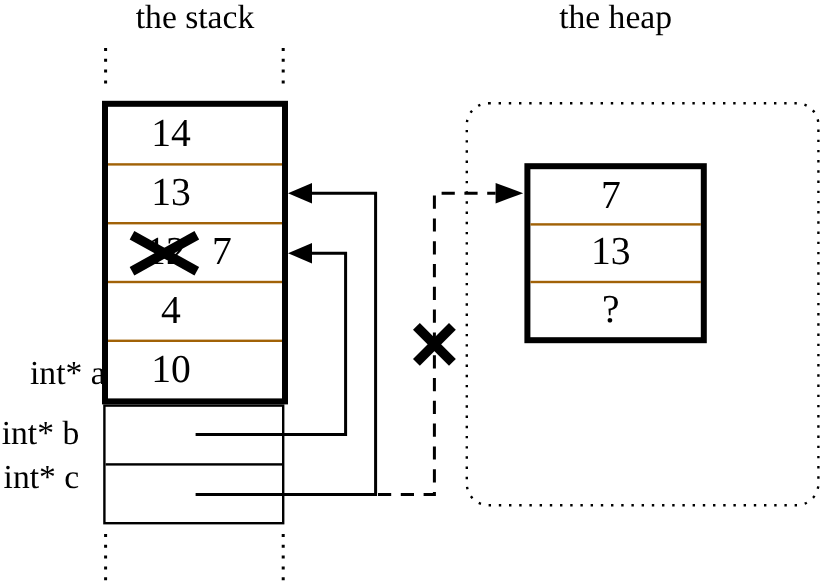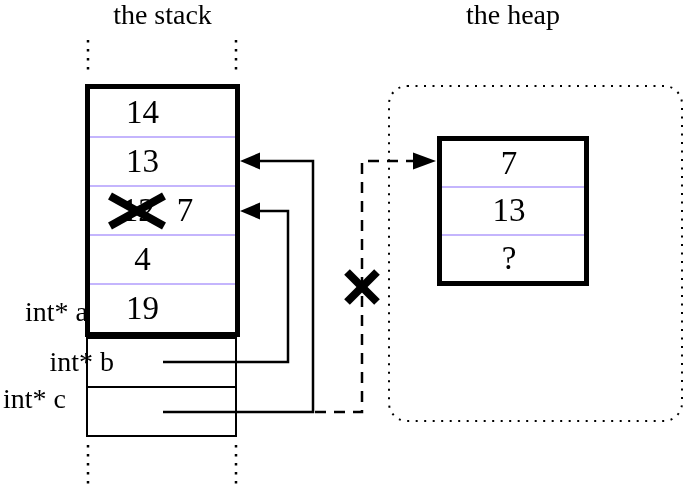--- a/index.html
+++ b/index.html
@@ -7,33 +7,33 @@
     position:relative;width:692px;height:489px;background:#ffffff;
     font-family:"Liberation Serif","DejaVu Serif",serif;color:#000;
     overflow:hidden;
   }
   .title{position:absolute;top:0;height:30px;line-height:30px;text-align:center;font-size:28px;}
   #title-stack{left:85px;width:155px;}
   #title-heap{left:437px;width:152px;}
 
   .var-label{position:absolute;left:0;width:66px;text-align:right;font-size:28px;height:30px;line-height:30px;white-space:pre;}
   #label-a{top:297px;padding-left:22px;}
-  #label-b{top:347px;padding-left:48px;}
+  #label-b{top:347px;}
   #label-c{top:384px;}
 
   .stack-box{
     position:absolute;left:85px;top:84px;width:155px;height:253px;
     border:5px solid #000;box-sizing:border-box;
     display:flex;flex-direction:column;
   }
   .cell{
     flex:1;display:flex;align-items:center;justify-content:center;
     font-size:33px;
   }
-  .cell + .cell{border-top:2px solid #c4b5fd;}
+  .cell + .cell{border-top:2px solid #a16207;}
   .stack-box .cell{padding-right:40px;}
   .stack-box .cell.cell-crossed{padding-right:10px;gap:22px;}
 
   .sub-box{
     position:absolute;left:86px;top:337px;width:151px;height:100px;
     border:2px solid #000;box-sizing:border-box;
     display:flex;flex-direction:column;
   }
   .sub-row{flex:1;}
   .sub-row + .sub-row{border-top:2px solid #000;}
@@ -73,21 +73,21 @@
       <span>13</span>
     </div>
     <div class="cell cell-crossed">
       <span>12</span>
       <span>7</span>
     </div>
     <div class="cell">
       <span>4</span>
     </div>
     <div class="cell">
-      <span>19</span>
+      <span>10</span>
     </div>
   </div>
 
   <div class="sub-box">
     <div class="sub-row"></div>
     <div class="sub-row"></div>
   </div>
 
   <div class="heap-box">
     <div class="cell">

